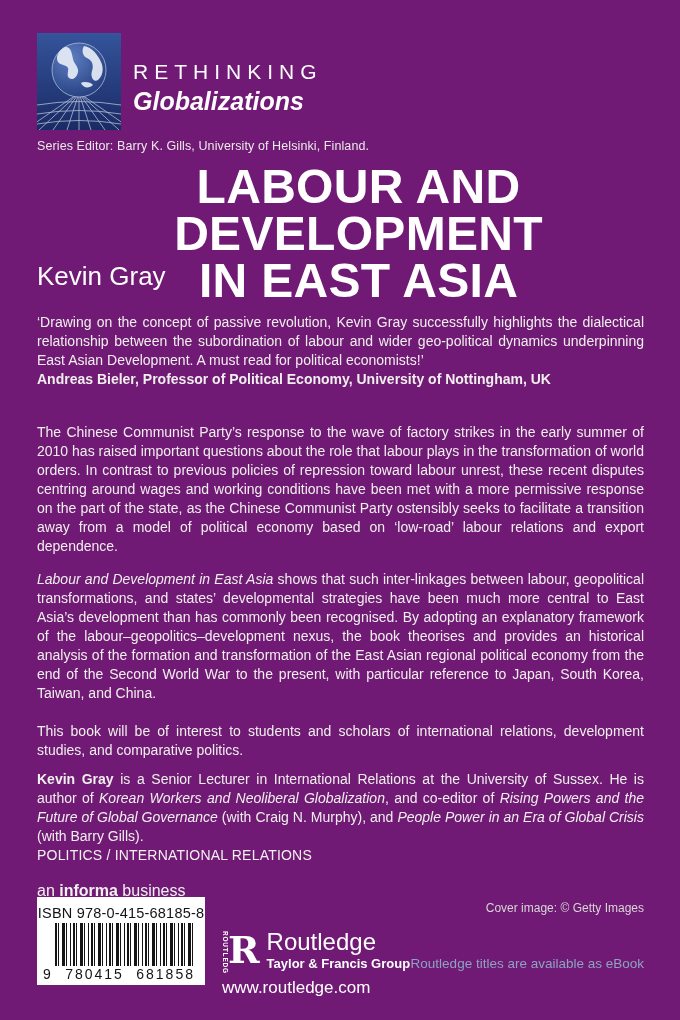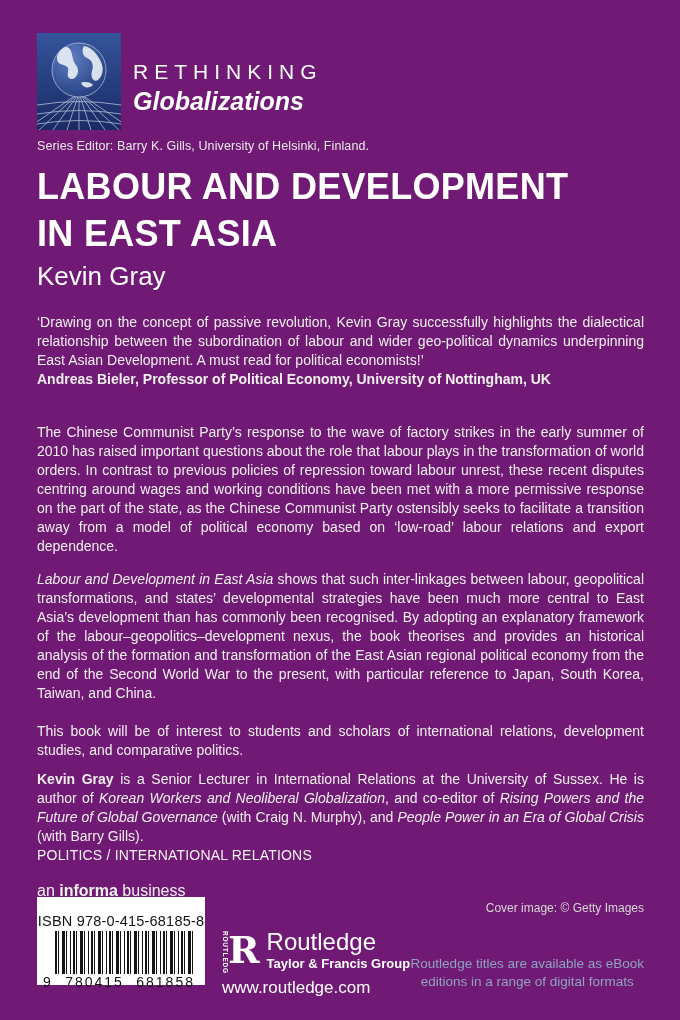--- a/index.html
+++ b/index.html
@@ -9,40 +9,40 @@
     font-family:"Liberation Sans", sans-serif;
   }
   
   .series-block{position:absolute;top:33px;left:37px;display:flex;gap:12px;align-items:flex-start;}
   .globe-box{display:block;}
   .series-names{margin-top:27px;}
   .series-name1{font-size:21px;font-weight:400;letter-spacing:6px;color:#fdfdfd;}
   .series-name2{font-size:25px;font-weight:700;font-style:italic;margin-top:3px;color:#fdfdfd;}
   .series-editor{position:absolute;top:139px;left:37px;font-size:12.5px;color:#eceae8;letter-spacing:.1px;}
   
-  .book-title{position:absolute;top:163px;left:37px;margin:0;font-size:36px;line-height:47px;
-    font-weight:700;letter-spacing:.3px;color:#fff;}
+  .book-title{position:absolute;top:163px;left:37px;margin:0;font-size:48px;line-height:47px;
+    font-weight:700;letter-spacing:.3px;color:#fff;text-align:center;}
   .book-author{position:absolute;top:261px;left:37px;font-size:26px;font-weight:400;color:#fdfdfd;}
   
   .bodytext{position:absolute;left:37px;width:607px;font-size:14px;line-height:19px;
     text-align:justify;color:#f1efed;}
   .quote-block{top:313px;}
   .quote-attr{font-weight:700;text-align:left;}
   .para1{top:409px;}
   .para2{top:556px;}
   .para3{top:708px;}
   .para4{top:756px;}
   .it{font-style:italic;}
   .bd{font-weight:700;}
   
   .category{position:absolute;top:847px;left:37px;font-size:14px;letter-spacing:.2px;color:#f3f1ef;}
   .informa{position:absolute;top:882px;left:37px;font-size:16px;color:#f3f1ef;}
   .barcode-box{position:absolute;top:897px;left:37px;width:168px;height:88px;background:#fff;
     color:#141414;text-align:center;}
-  .isbn-label{font-size:14.5px;padding-top:16px;letter-spacing:.2px;font-weight:400;}
+  .isbn-label{font-size:14.5px;padding-top:8px;letter-spacing:.2px;font-weight:400;}
   .bars{height:43px;margin:2px 12px 0 18px;
     background:repeating-linear-gradient(90deg,
       #141414 0 2px,#fff 2px 3px,#141414 3px 4px,#fff 4px 7px,
       #141414 7px 10px,#fff 10px 11px,#141414 11px 12px,#fff 12px 15px,
       #141414 15px 16px,#fff 16px 18px);}
   .digits{display:flex;justify-content:space-between;padding:0 10px 0 6px;font-size:14px;letter-spacing:2px;}
   .cover-credit{position:absolute;top:901px;right:36px;font-size:12px;color:#d8d6d4;}
   .publisher{position:absolute;top:929px;left:222px;display:flex;gap:7px;align-items:flex-start;color:#fff;}
   .colophon{display:flex;align-items:flex-start;}
   .colophon-vert{writing-mode:vertical-rl;font-size:6.5px;font-weight:700;letter-spacing:.8px;
@@ -140,15 +140,15 @@
       <div class="colophon-r">R</div>
     </div>
     <div>
       <div class="pub-name">Routledge</div>
       <div class="pub-group">Taylor &amp; Francis Group</div>
     </div>
   </div>
 
   <div class="website">www.routledge.com</div>
 
-  <div class="ebook-note"><span>Routledge titles are available as eBook</span><br><span>editions in a range of digital formats</span></div>
+  <div class="ebook-note"><span>Routledge titles are available as eBook</span><br></div>
 
 </div>
 
 </body></html>

